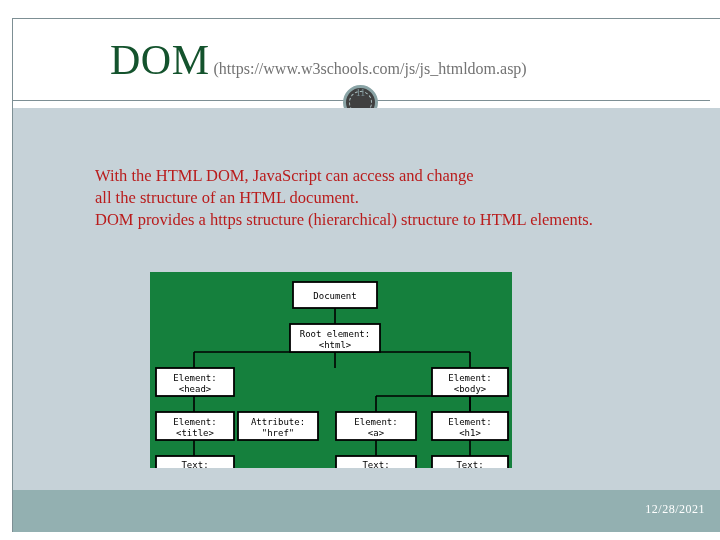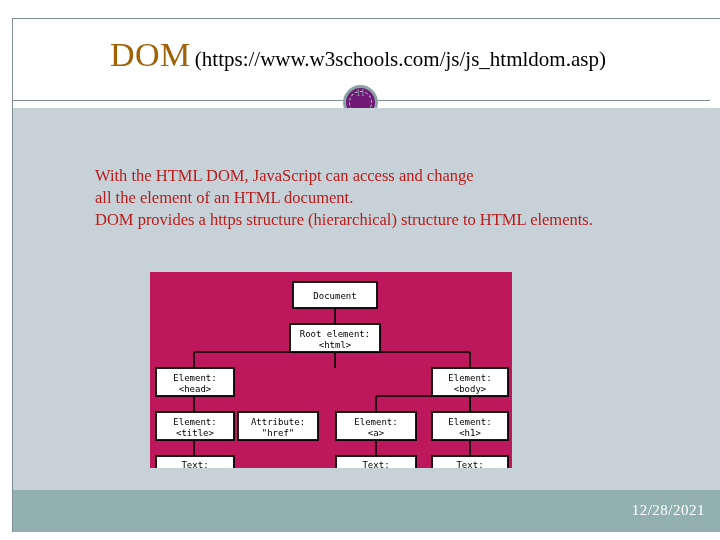--- a/index.html
+++ b/index.html
@@ -45,46 +45,46 @@
   }
 
   .title-row {
     position: absolute;
     left: 110px; top: 36px;
     width: 600px;
     white-space: nowrap;
   }
   .title-main {
     font-family: "Liberation Serif", serif;
-    font-size: 34px;
-    color: #a16207;
+    font-size: 42px;
+    color: #14532d;
     letter-spacing: 0.5px;
   }
   .title-sub {
     font-family: "Liberation Serif", serif;
-    font-size: 21px;
-    color: #000000;
+    font-size: 16px;
+    color: #737373;
     letter-spacing: 0px;
   }
 
   
   .header-rule {
     position: absolute;
     left: 13px; top: 100px;
     width: 697px; height: 1px;
     background: #7d8f94;
   }
 
   
   .page-badge {
     position: absolute;
     left: 343px; top: 85px;
     width: 35px; height: 35px;
     border-radius: 50%;
-    background: #701a75;
+    background: #404040;
     border: 3px solid #8aa4a6;
     box-sizing: border-box;
     display: flex;
     align-items: flex-start;
     justify-content: center;
   }
   .page-badge-inner {
     position: absolute;
     left: 3px; top: 3px;
     width: 23px; height: 23px;
@@ -118,36 +118,36 @@
     line-height: 22px;
     color: #b91c1c;
   }
   .body-text div { white-space: nowrap; }
 
   
   .diagram {
     position: absolute;
     left: 150px; top: 272px;
     width: 362px; height: 196px;
-    background: #be185d;
+    background: #15803d;
   }
   .diagram svg { display: block; }
 
   
   .footer-band {
     position: absolute;
     left: 13px; top: 490px;
     width: 707px; height: 42px;
     background: #93b0b1;
   }
   .footer-date {
     position: absolute;
     right: 15px; top: 502px;
     font-family: "Liberation Serif", serif;
-    font-size: 15px;
+    font-size: 12px;
     color: #ffffff;
     letter-spacing: 0.5px;
   }
 </style>
 </head>
 <body>
 
 <div id="slide">
 
   <div class="frame-left"></div>
@@ -164,21 +164,21 @@
 
   <div class="page-badge">
     <div class="page-badge-inner"></div>
     <span class="page-badge-num">11</span>
   </div>
 
   <div class="content-band"></div>
 
   <div class="body-text">
     <div>With the HTML DOM, JavaScript can access and change</div>
-    <div>all the element of an HTML document.</div>
+    <div>all the structure of an HTML document.</div>
     <div>DOM provides a https structure (hierarchical) structure to HTML elements.</div>
   </div>
 
   <div class="diagram">
     <svg width="362" height="196" viewBox="0 0 362 196" xmlns="http://www.w3.org/2000/svg">
       <g stroke="#000000" stroke-width="1.6" fill="none">
         <line x1="185" y1="36" x2="185" y2="52"></line>
         <line x1="185" y1="80" x2="185" y2="96"></line>
         <line x1="44" y1="80" x2="44" y2="96"></line>
         <line x1="44" y1="80" x2="185" y2="80"></line>

